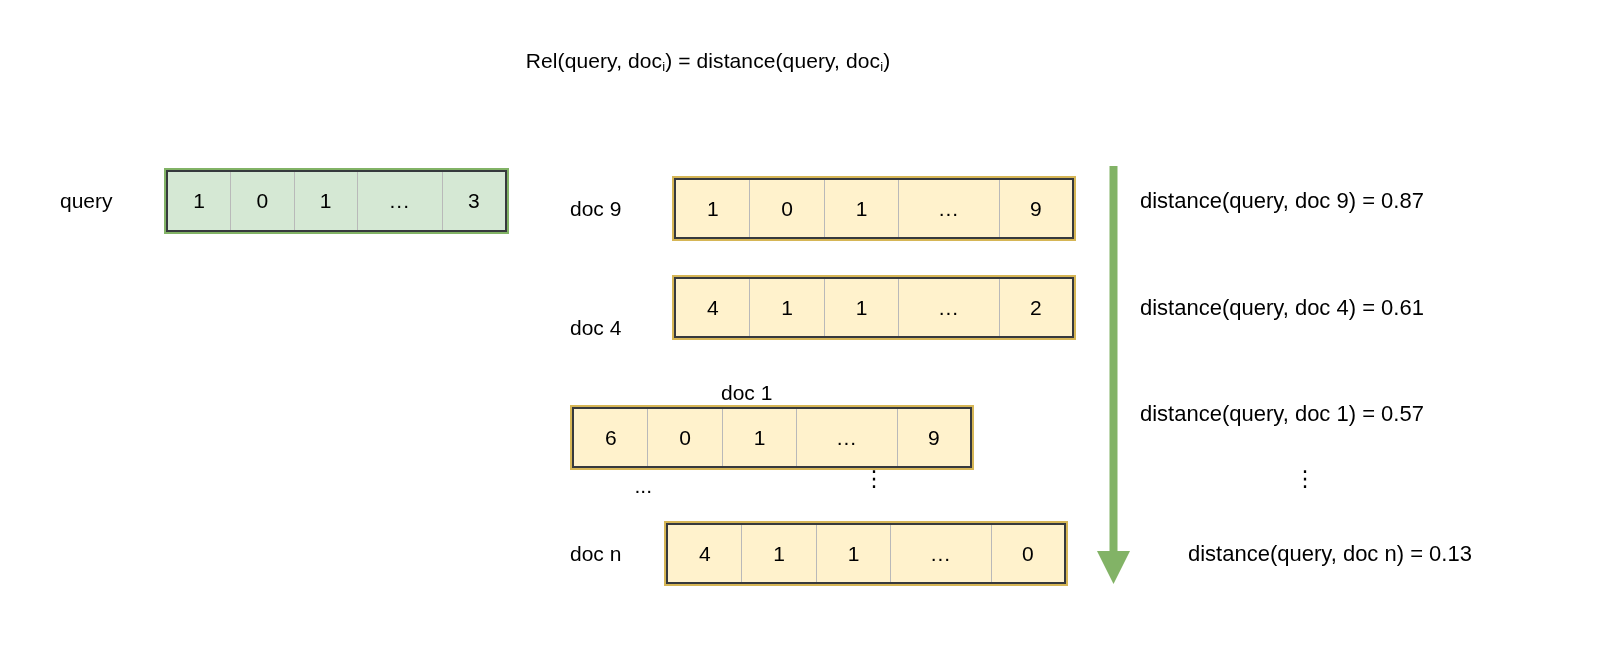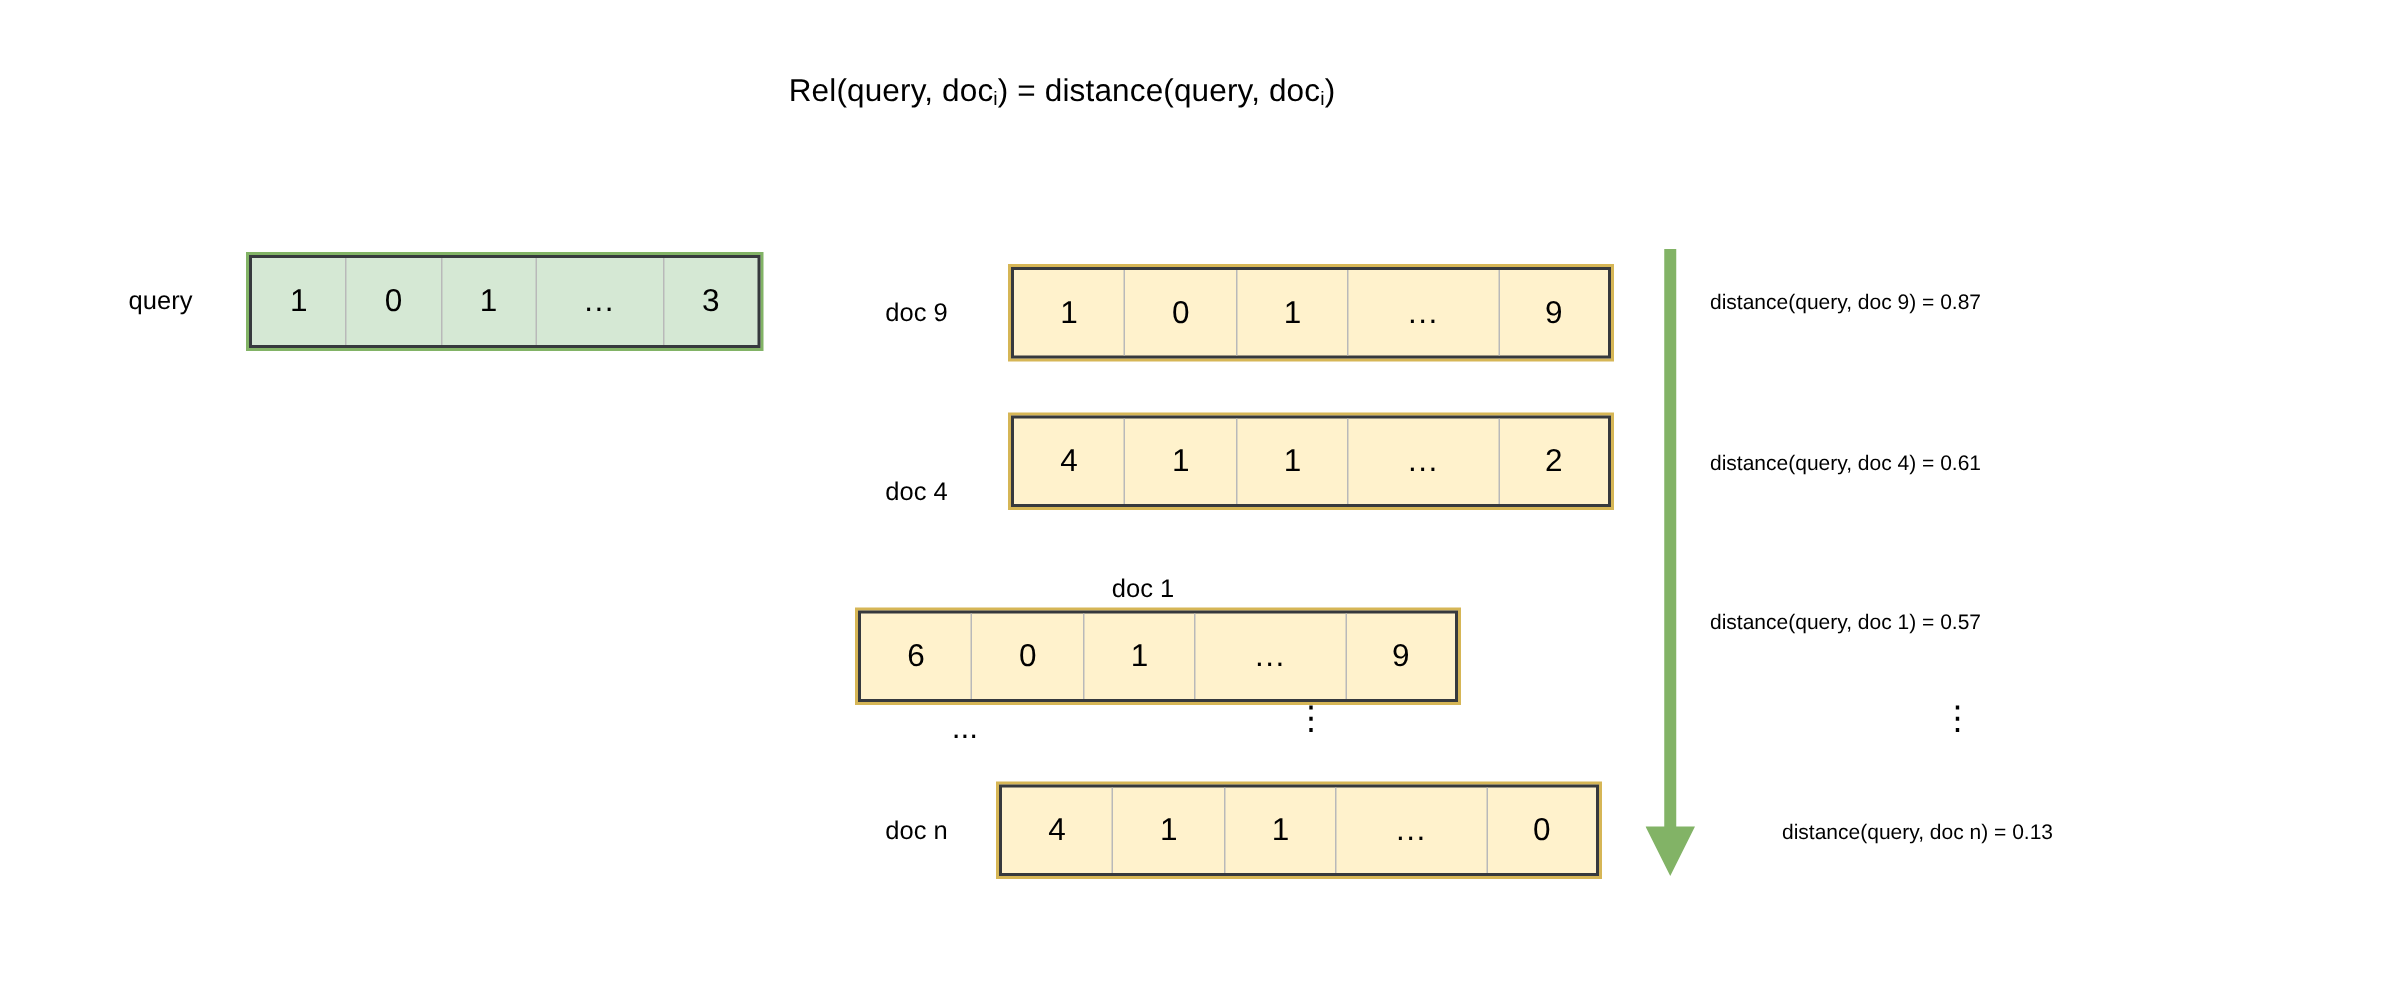--- a/index.html
+++ b/index.html
@@ -34,23 +34,23 @@
     vertical-align: -3px;
   }
 
   
   .vrow {
     position: absolute;
     display: flex;
     align-items: center;
   }
   .vlabel {
-    font-size: 17px;
-    line-height: 24px;
-    text-align: center;
+    font-size: 21px;
+    line-height: 24px;
+    text-align: left;
     white-space: pre;
   }
 
   
   .vbox {
     display: flex;
     box-sizing: border-box;
     padding: 2px;
   }
   
@@ -102,21 +102,21 @@
     position: absolute;
     left: 1097px;
     top: 166px;
     width: 34px;
     height: 418px;
   }
 
   
   .dist {
     position: absolute;
-    font-size: 14px;
+    font-size: 22px;
     line-height: 24px;
     white-space: pre;
   }
 </style>
 </head>
 <body>
 
 <div id="formula"><span>Rel(query, doc</span><sub>i</sub><span>) = distance(query, doc</span><sub>i</sub><span>)</span></div>
 
 <div class="vrow" style="left:60px; top:168px;">

